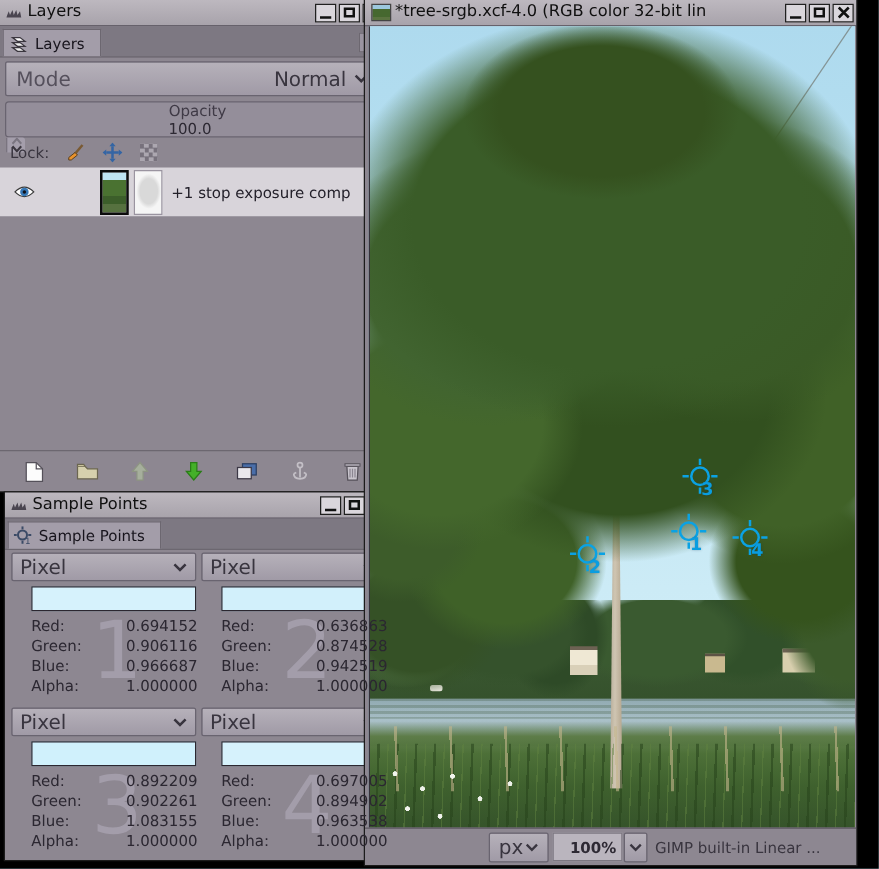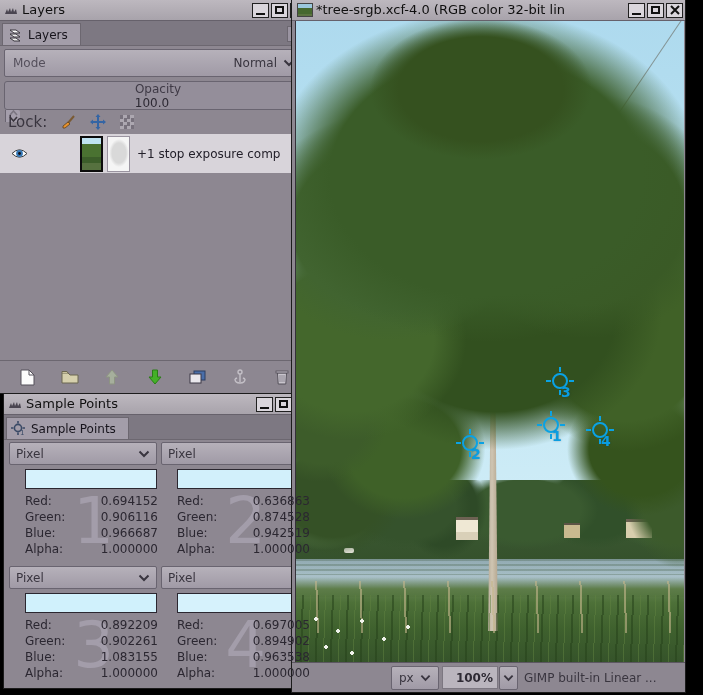--- a/index.html
+++ b/index.html
@@ -14,21 +14,21 @@
   .wbtn{width:17px;height:15px;background:#dad6dc;border:1px solid #202020;box-sizing:border-box;
         display:flex;align-items:center;justify-content:center;}
   .tabrow{height:24px;background:#7d7882;display:flex;align-items:flex-end;position:relative;
           border-bottom:1px solid #6c6770;}
   .tab{height:21px;background:#a39da9;display:flex;align-items:center;gap:5px;padding:0 12px 0 4px;
        font-size:12px;color:#17141c;border:1px solid #6c6770;border-bottom:none;margin-left:2px;}
   .tabmenu{position:absolute;right:5px;top:5px;width:15px;height:14px;background:#9a94a1;
            border:1px solid #6c6770;display:flex;align-items:center;justify-content:center;}
   .tri-left{width:0;height:0;border:3px solid transparent;border-right:5px solid #2e2a33;margin-right:2px;}
   .gbtn{background:linear-gradient(#b6b1ba,#a09aa6);border:1px solid #696470;border-radius:2px;
-        display:flex;align-items:center;font-size:12px;color:#39353f;box-sizing:border-box;}
+        display:flex;align-items:center;font-size:16px;color:#39353f;box-sizing:border-box;}
   .slider{background:#948e9a;border:1px solid #696470;border-radius:3px;color:#2d2933;
           display:flex;align-items:center;font-size:12px;box-sizing:border-box;}
   .spincol{width:14px;align-self:stretch;border-left:1px solid #696470;background:#a49eab;
            display:flex;flex-direction:column;align-items:center;justify-content:space-around;border-radius:0 2px 2px 0;}
   .layer-row{height:39px;display:flex;align-items:center;}
   .layer-row.selected{background:#d8d4da;}
   .layer-name{font-size:12px;font-weight:normal;color:#23202a;}
   .thumb{width:23px;height:36px;border:2px solid #0c0c0c;box-sizing:border-box;
          background:linear-gradient(#bfe4f2 0 18%,#4a7231 18% 60%,#3c5e2a 60% 78%,#56713f 78%);}
   .thumb.mask{background:#f5f5f5;border:1px solid #9a94a0;
@@ -114,21 +114,21 @@
       <svg width="9" height="6" viewBox="0 0 9 6">
           <path d="M1 5 L4.5 1 L8 5" fill="none" stroke="#7a7580" stroke-width="1.6"></path>
         </svg>
       <svg width="9" height="6" viewBox="0 0 9 6">
           <path d="M1 1 L4.5 5 L8 1" fill="none" stroke="#3a363e" stroke-width="1.6"></path>
         </svg>
     </span>
   </div>
 
   <div style="position:absolute;left:8px;top:112px;display:flex;align-items:center;gap:14px;height:20px;">
-    <span style="font-size:15px;color:#39353f;text-align:center;">Lock:</span>
+    <span style="font-size:12px;color:#39353f;text-align:center;">Lock:</span>
     <span>
       <svg width="15" height="15" viewBox="0 0 15 15">
         <path d="M13 1 L7 8" stroke="#7a5a33" stroke-width="2"></path>
         <path d="M7 7 L9 9 L4 13 L2 13 L2 11 Z" fill="#e8922c" stroke="#5a4020" stroke-width="0.8"></path>
       </svg>
     </span>
     <span>
       <svg width="16" height="16" viewBox="0 0 16 16">
         <path d="M8 0 L10.5 3 L5.5 3 Z M8 16 L5.5 13 L10.5 13 Z M0 8 L3 5.5 L3 10.5 Z M16 8 L13 10.5 L13 5.5 Z" fill="#3465a4"></path>
         <path d="M7 3 h2 v4 h4 v2 h-4 v4 h-2 v-4 h-4 v-2 h4 Z" fill="#3465a4"></path>

